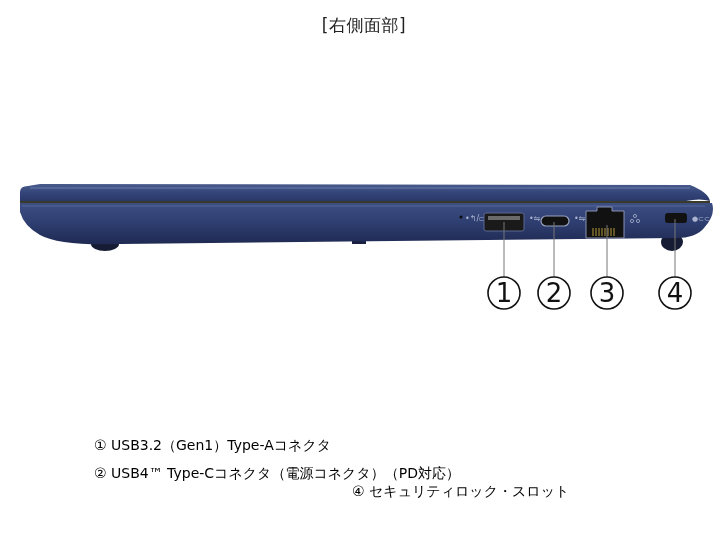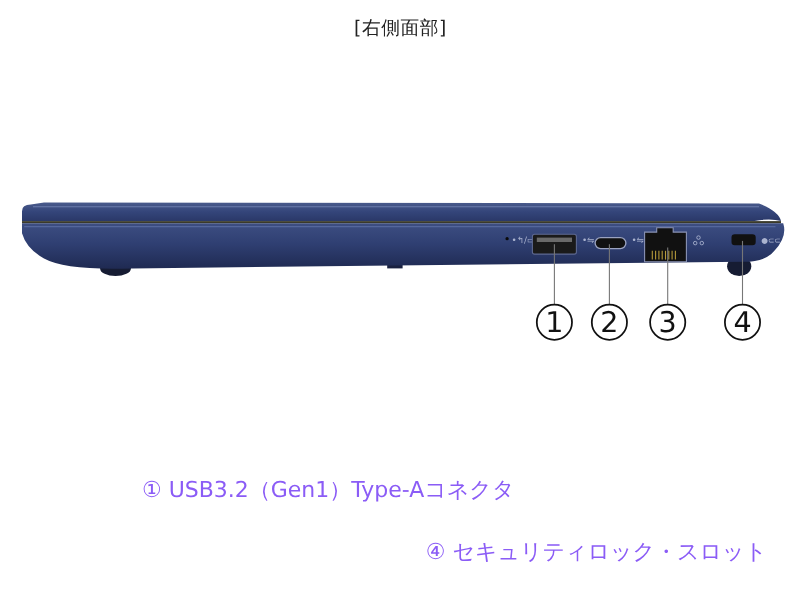--- a/index.html
+++ b/index.html
@@ -1,23 +1,23 @@
 <!DOCTYPE html>
 <html><head>
   <meta charset="utf-8">
   <style>
     html, body { margin: 0; padding: 0; background: #ffffff; }
     body { width: 728px; height: 546px; position: relative; overflow: hidden;
            font-family: "DejaVu Sans", "Liberation Sans", sans-serif; color: #1a1a1a; }
     .title { position: absolute; top: 14px; left: 0; width: 728px; text-align: center;
              font-size: 17px; color: #222; letter-spacing: 0.5px; }
     .laptop { position: absolute; left: 0; top: 0; width: 728px; height: 330px; }
-    .legend { position: absolute; left: 94px; top: 431px; font-size: 20px; line-height: 28px; color: #8b5cf6; margin-left: 35px; }
+    .legend { position: absolute; left: 94px; top: 431px; font-size: 14px; line-height: 28px; color: #000000; }
     .legend .row { white-space: nowrap; height: 28px; }
-    .legend .item4 { position: absolute; left: 258px; top: 56px; white-space: nowrap; }
+    .legend .item4 { position: absolute; left: 258px; top: 46px; white-space: nowrap; }
     .callout-label { font-family: "DejaVu Sans", sans-serif; font-size: 26px; fill: #111; }
   </style>
 </head>
 <body>
 
 <div class="title">[右側面部]</div>
 
 <svg class="laptop" viewBox="0 0 728 330" xmlns="http://www.w3.org/2000/svg">
   <defs>
     <linearGradient id="lidGrad" x1="0" y1="0" x2="0" y2="1">
@@ -101,17 +101,21 @@
     <text x="607" y="302">3</text>
     <text x="675" y="302">4</text>
   </g>
 </svg>
 
 <div class="legend">
   <div class="row">
     <span>①</span>
     <span>USB3.2（Gen1）Type-Aコネクタ</span>
   </div>
+  <div class="row">
+    <span>②</span>
+    <span>USB4™ Type-Cコネクタ（電源コネクタ）（PD対応）</span>
+  </div>
   <div class="item4">
     <span>④</span>
     <span>セキュリティロック・スロット</span>
   </div>
 </div>
 
 </body></html>

